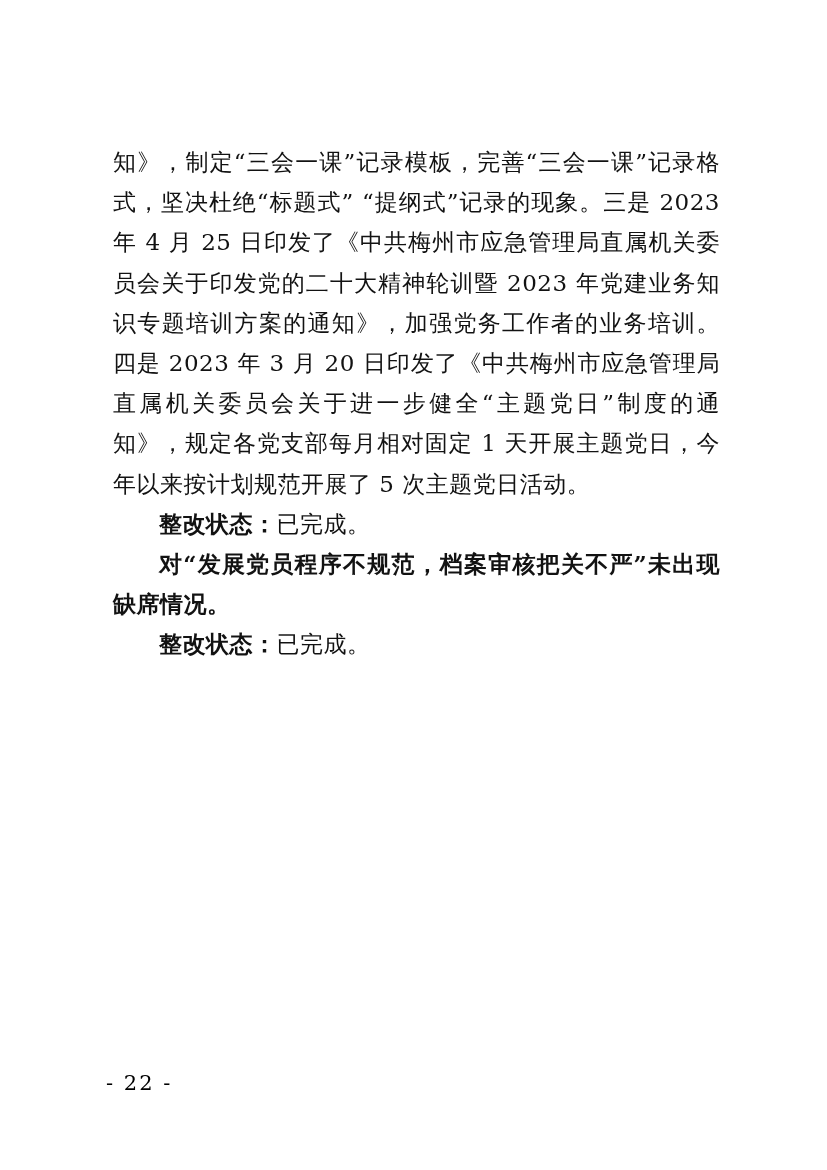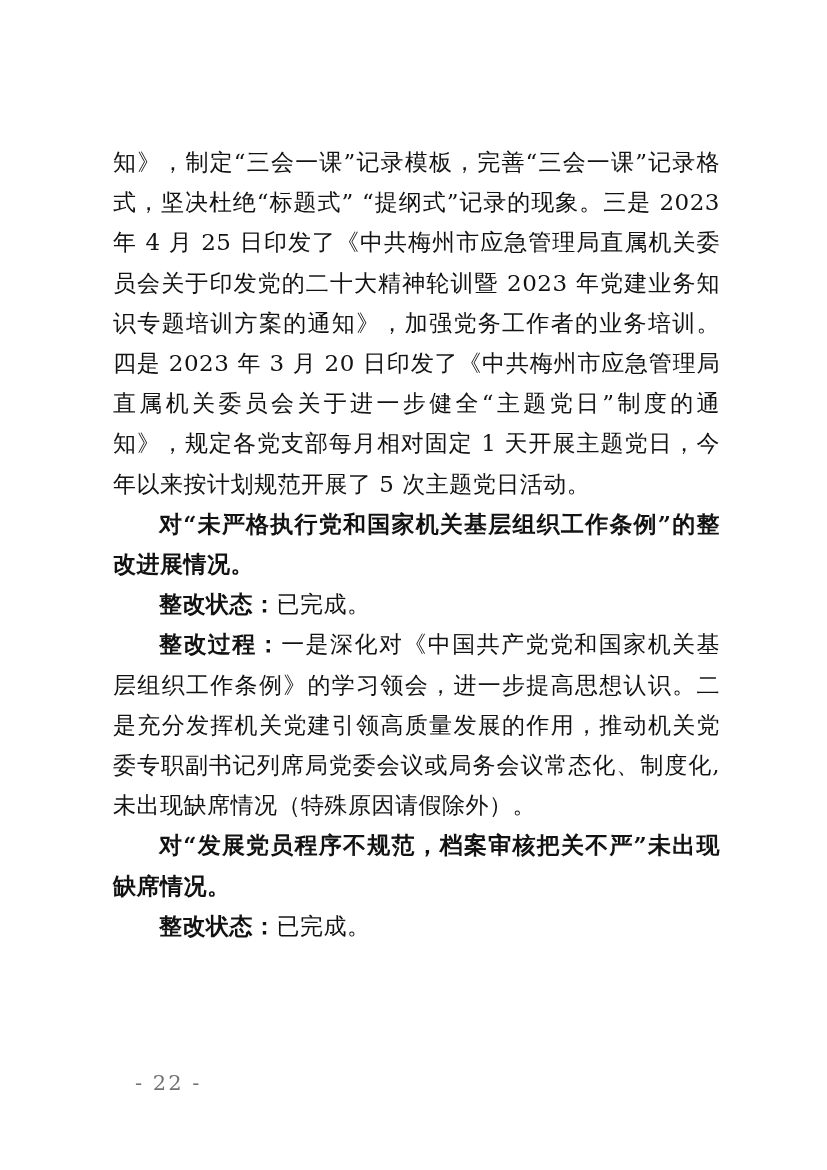--- a/index.html
+++ b/index.html
@@ -35,36 +35,33 @@
   }
   .bold {
     font-weight: bold;
   }
   .page-number {
     position: absolute;
     left: 106px;
     top: 1071px;
     font-size: 21px;
     letter-spacing: 2px;
-    color: #737373;
-    margin-left: 29px;
+    color: #000000;
   }
 </style>
 </head>
 <body>
 
 <div class="page">
   <div class="content">
 
     <p class="para">知》，制定“三会一课”记录模板，完善“三会一课”记录格式，坚决杜绝“标题式” “提纲式”记录的现象。三是 2023 年 4 月 25 日印发了《中共梅州市应急管理局直属机关委员会关于印发党的二十大精神轮训暨 2023 年党建业务知识专题培训方案的通知》，加强党务工作者的业务培训。四是 2023 年 3 月 20 日印发了《中共梅州市应急管理局直属机关委员会关于进一步健全“主题党日”制度的通知》，规定各党支部每月相对固定 1 天开展主题党日，今年以来按计划规范开展了 5 次主题党日活动。</p>
 
     <section>
-      <p class="para indent bold">对“未严格执行党和国家机关基层组织工作条例”的整改进展情况。</p>
       <p class="para indent"><span class="bold">整改状态：</span><span>已完成。</span></p>
-      <p class="para indent"><span class="bold">整改过程：</span><span>一是深化对《中国共产党党和国家机关基层组织工作条例》的学习领会，进一步提高思想认识。二是充分发挥机关党建引领高质量发展的作用，推动机关党委专职副书记列席局党委会议或局务会议常态化、制度化,未出现缺席情况（特殊原因请假除外）。</span></p>
     </section>
 
     <section>
       <p class="para indent bold">对“发展党员程序不规范，档案审核把关不严”未出现缺席情况。</p>
       <p class="para indent"><span class="bold">整改状态：</span><span>已完成。</span></p>
     </section>
 
   </div>
 
   <div class="page-number">- 22 -</div>

